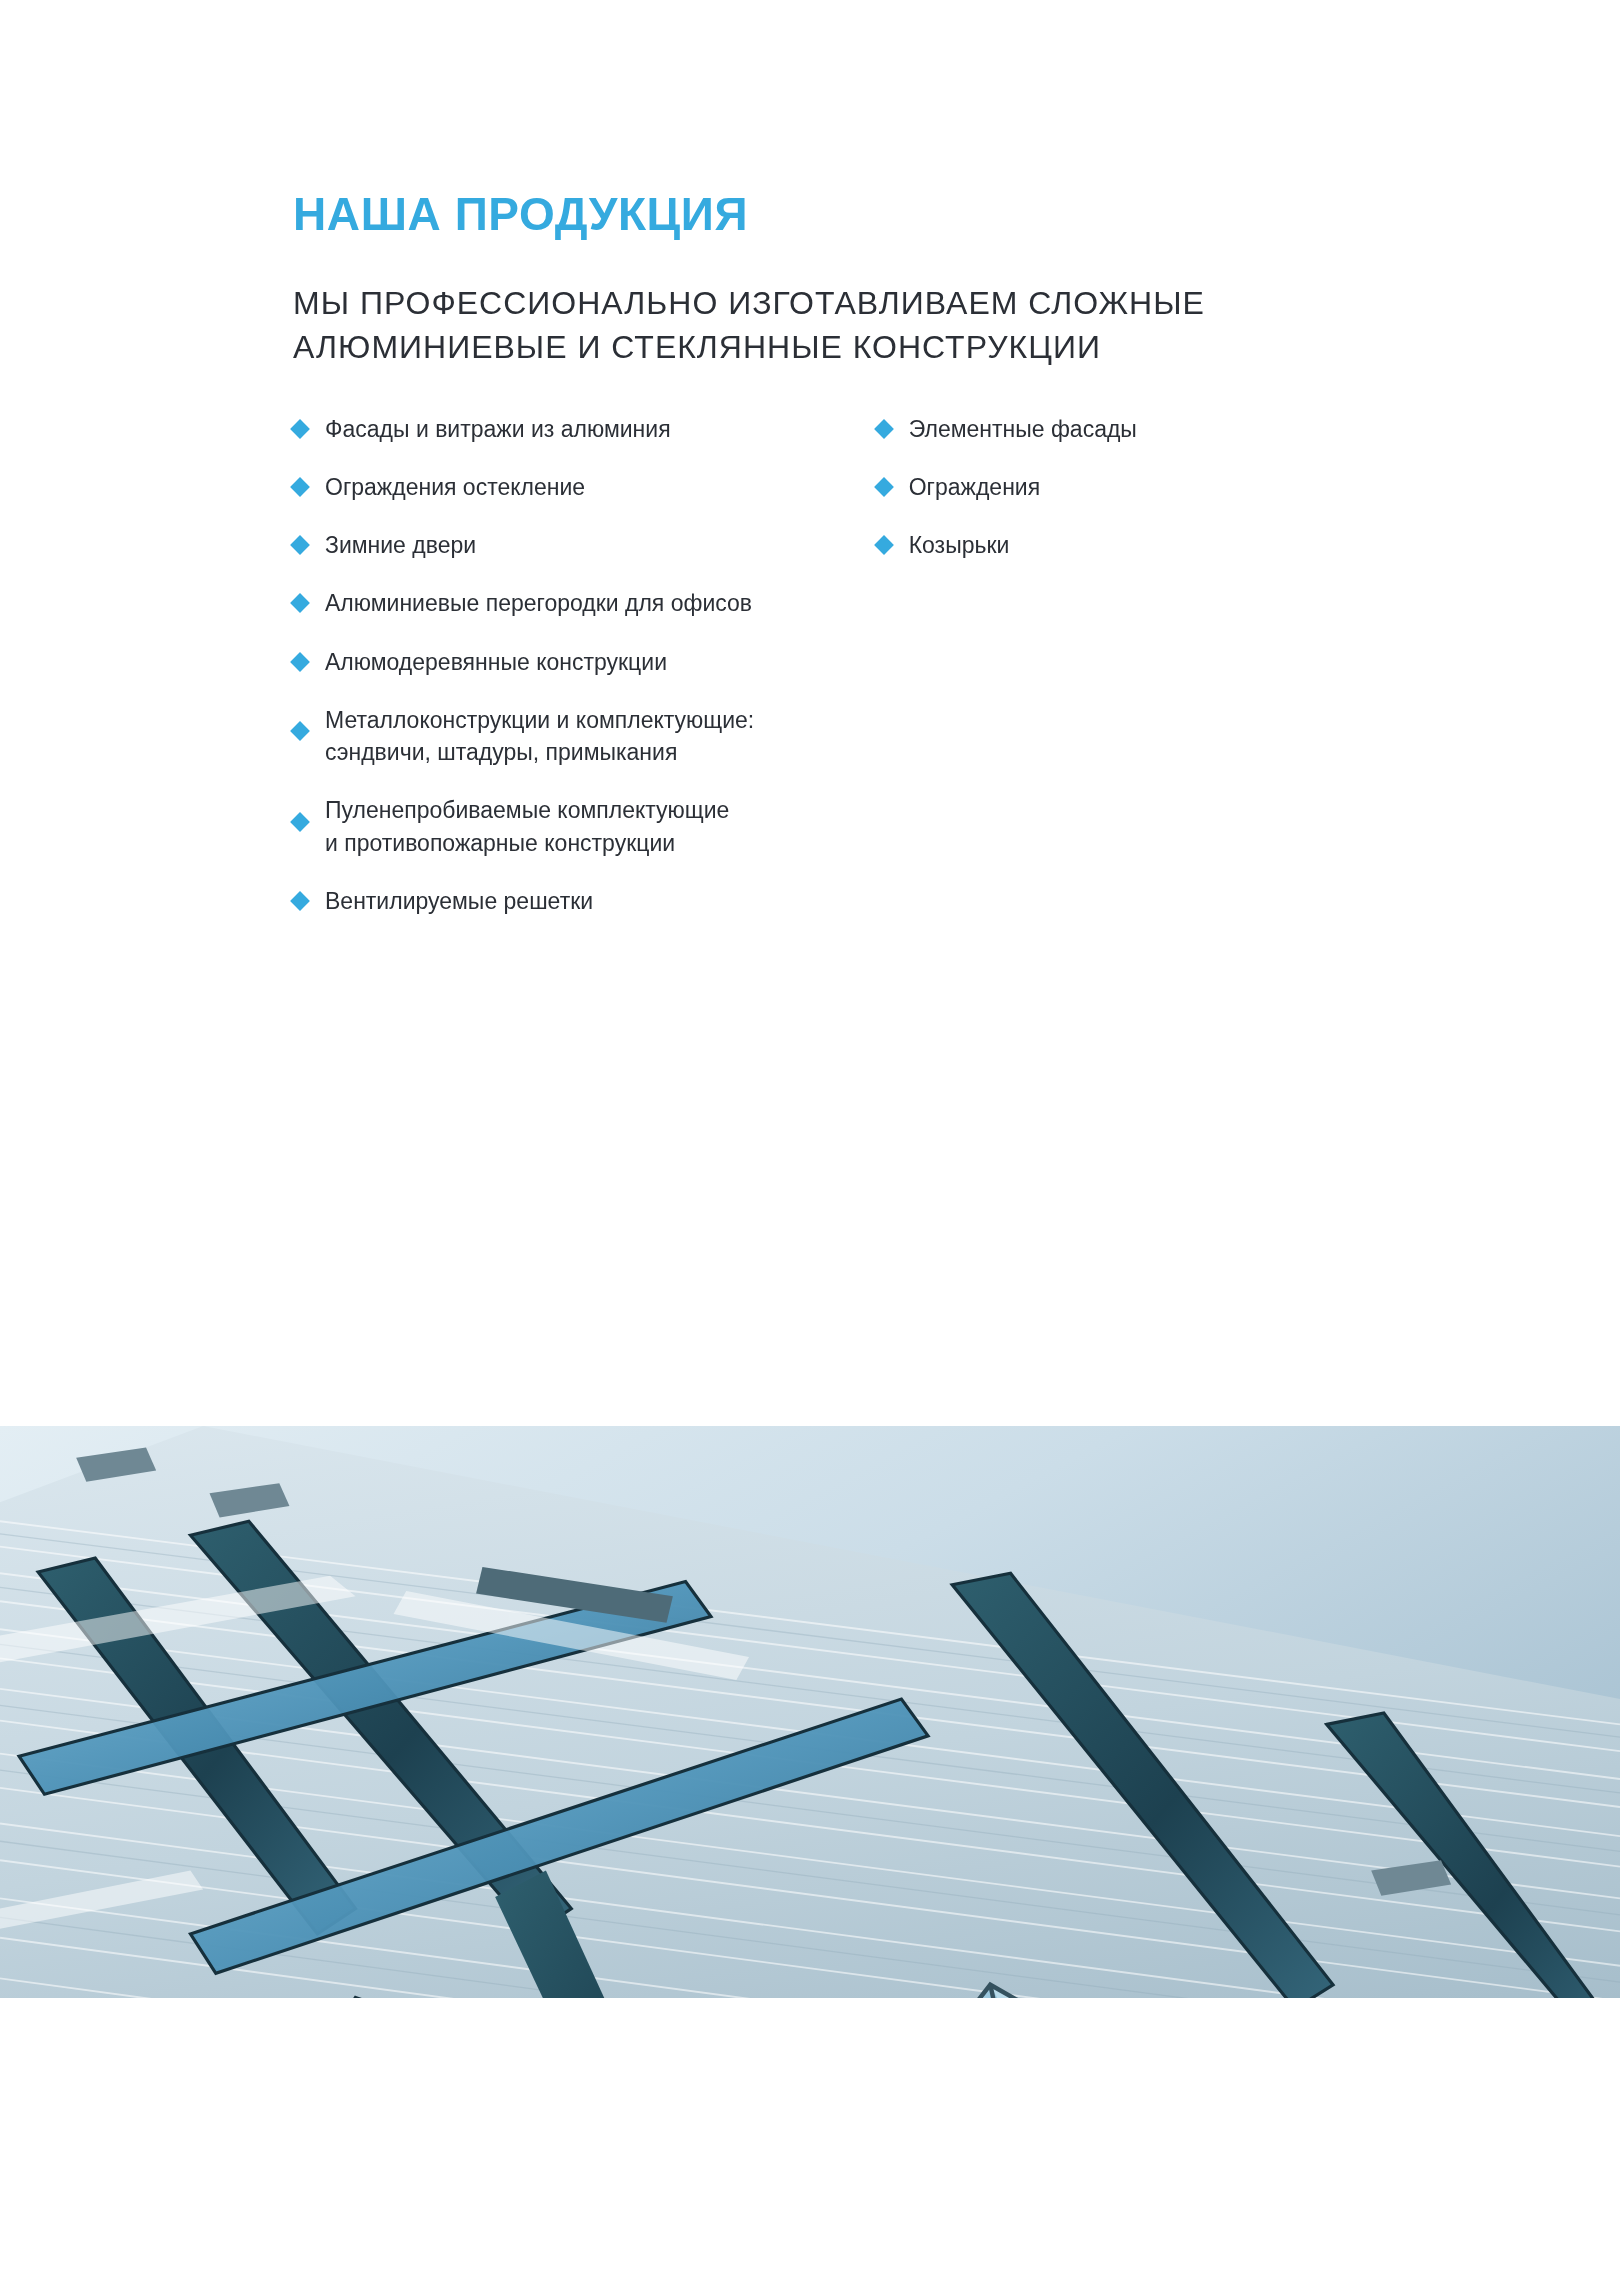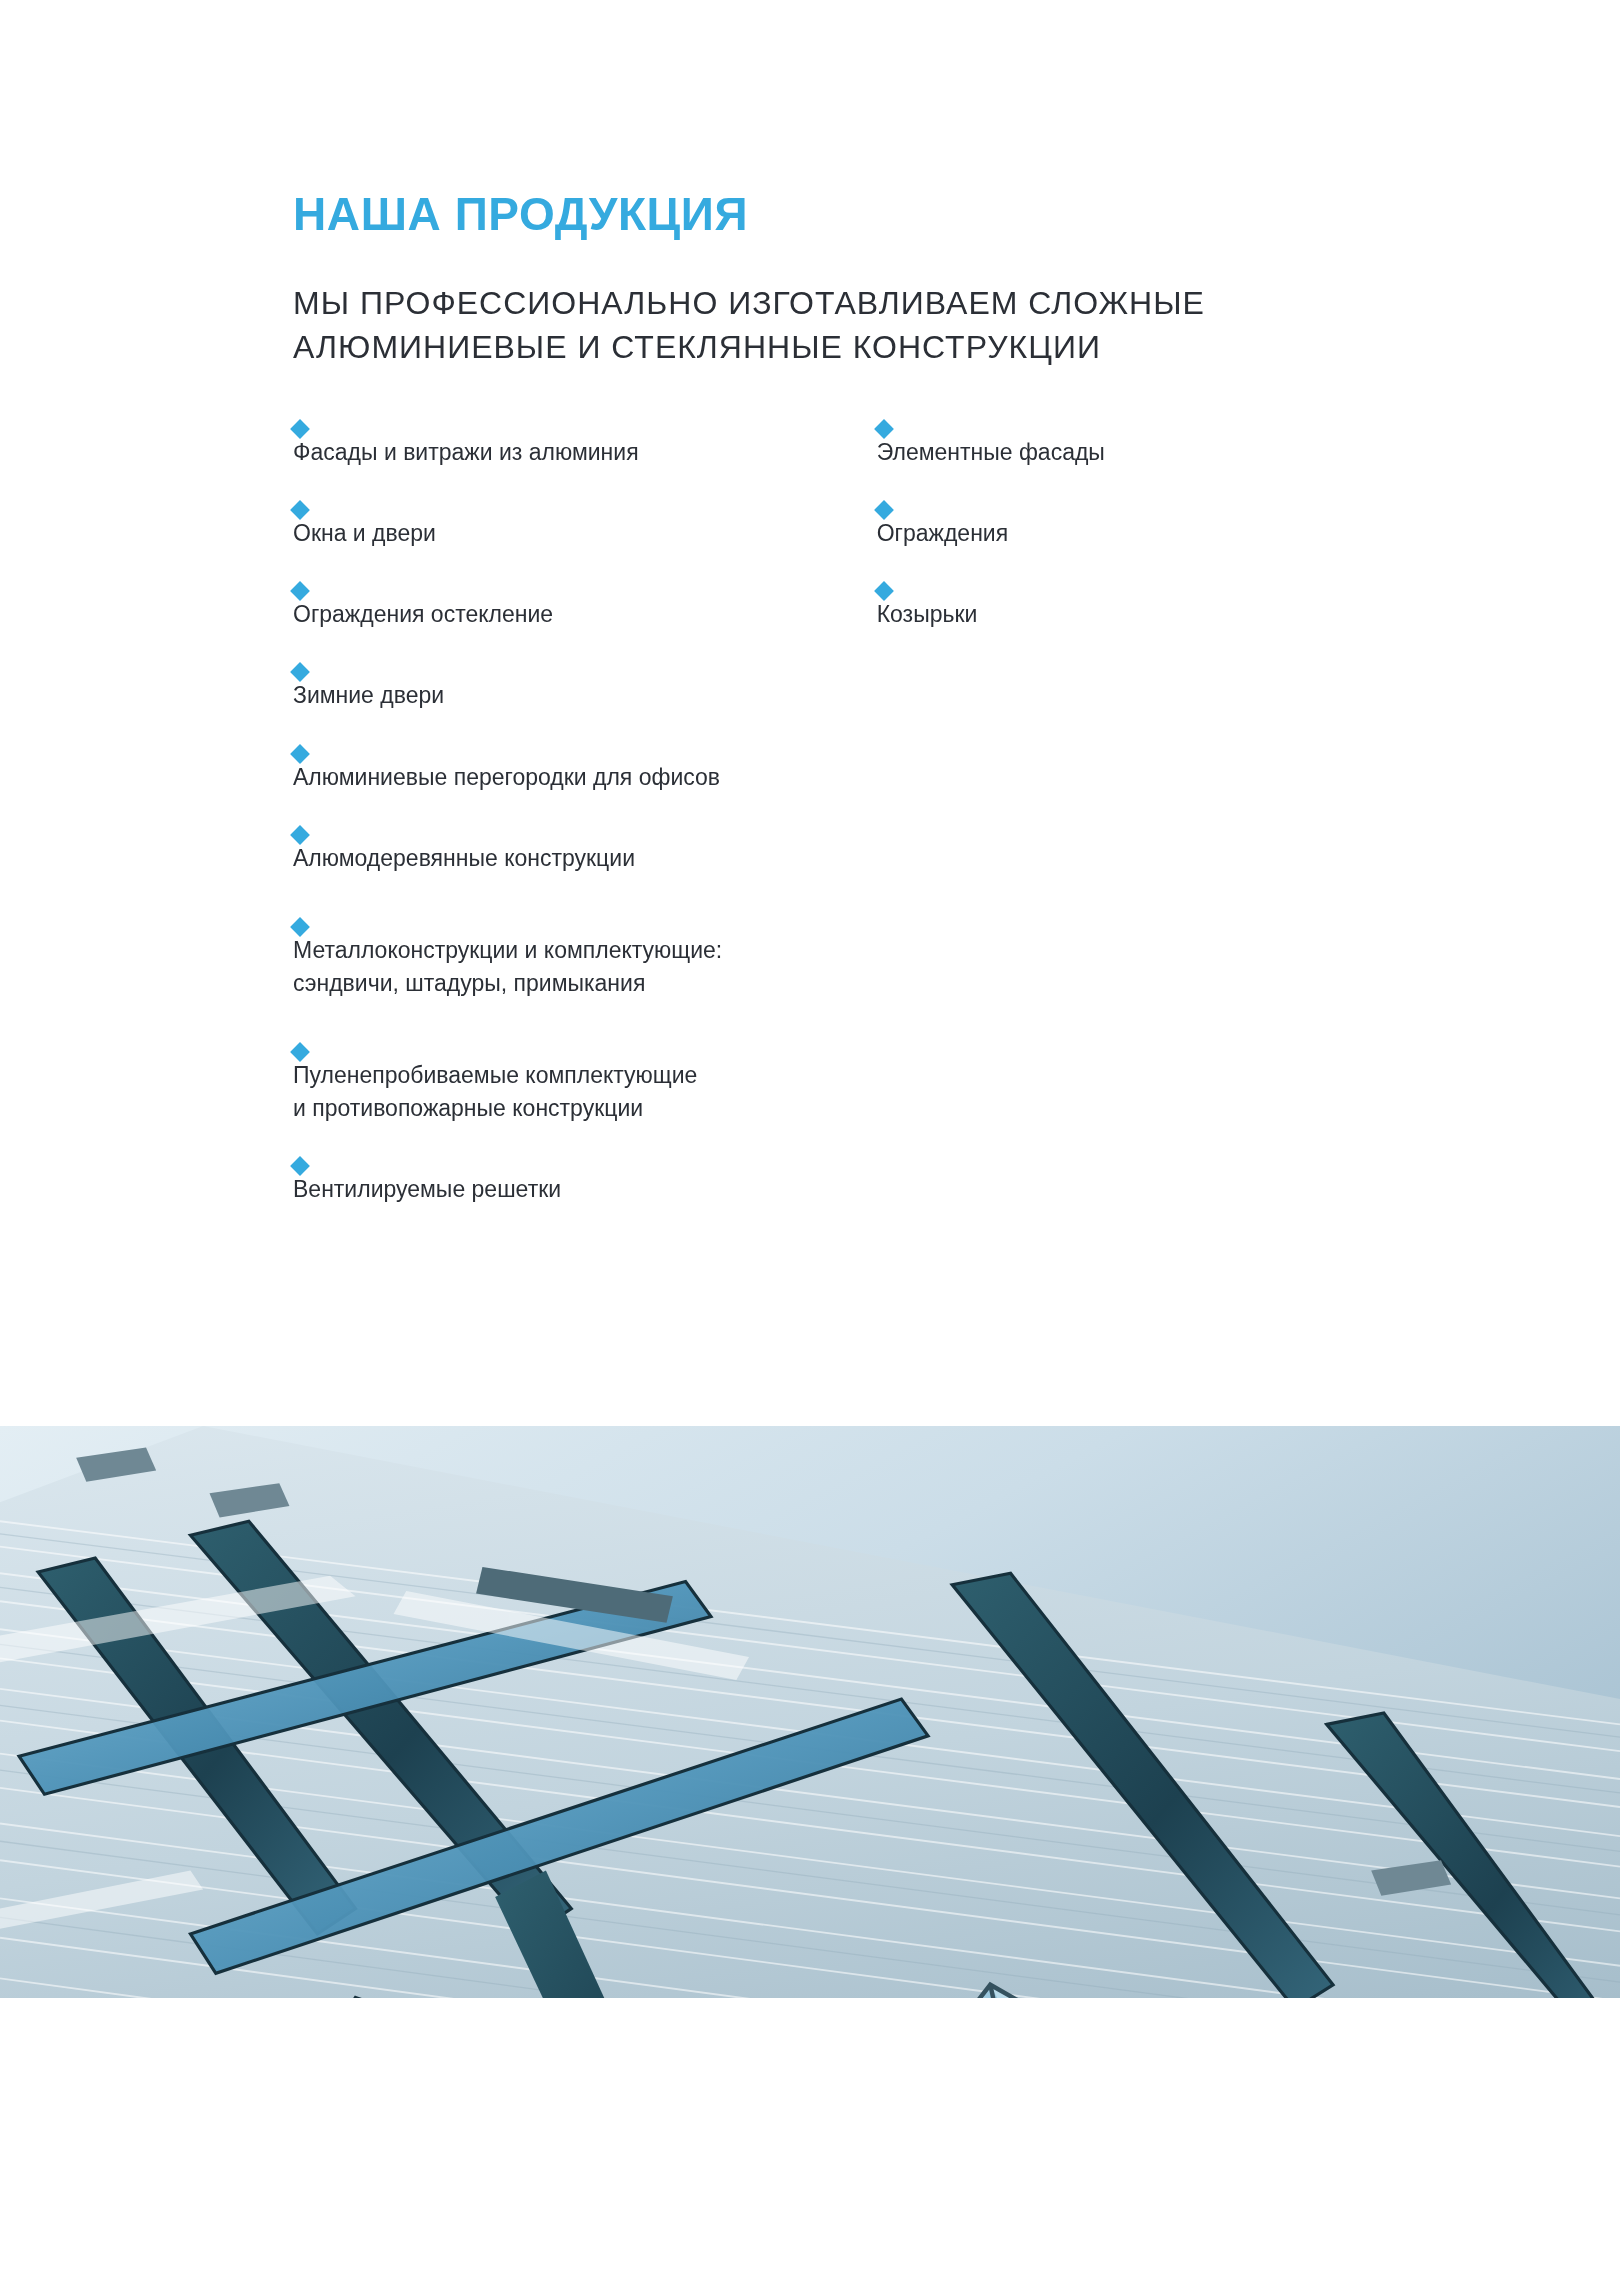--- a/index.html
+++ b/index.html
@@ -60,21 +60,21 @@
     width: 571px;
   }
   .col-right {
     width: 457px;
     padding-left: 12.7px;
     text-align: center;
   }
 
   .prod-item {
     display: flex;
-    flex-direction: column;
+    flex-direction: row;
     align-items: flex-start;
     margin-bottom: 25.4px;
   }
 
   .bullet {
     flex: 0 0 auto;
     width: 14px;
     height: 14px;
     margin-top: 9px;
     margin-right: 18px;
@@ -122,24 +122,20 @@
 
     <div class="columns">
 
       <div class="col-left">
 
         <div class="prod-item">
           <span class="bullet"></span>
           <span class="prod-label">Фасады и витражи из алюминия</span>
         </div>
 
-        <div class="prod-item">
-          <span class="bullet"></span>
-          <span class="prod-label">Окна и двери</span>
-        </div>
 
         <div class="prod-item">
           <span class="bullet"></span>
           <span class="prod-label">Ограждения остекление</span>
         </div>
 
         <div class="prod-item">
           <span class="bullet"></span>
           <span class="prod-label">Зимние двери</span>
         </div>

